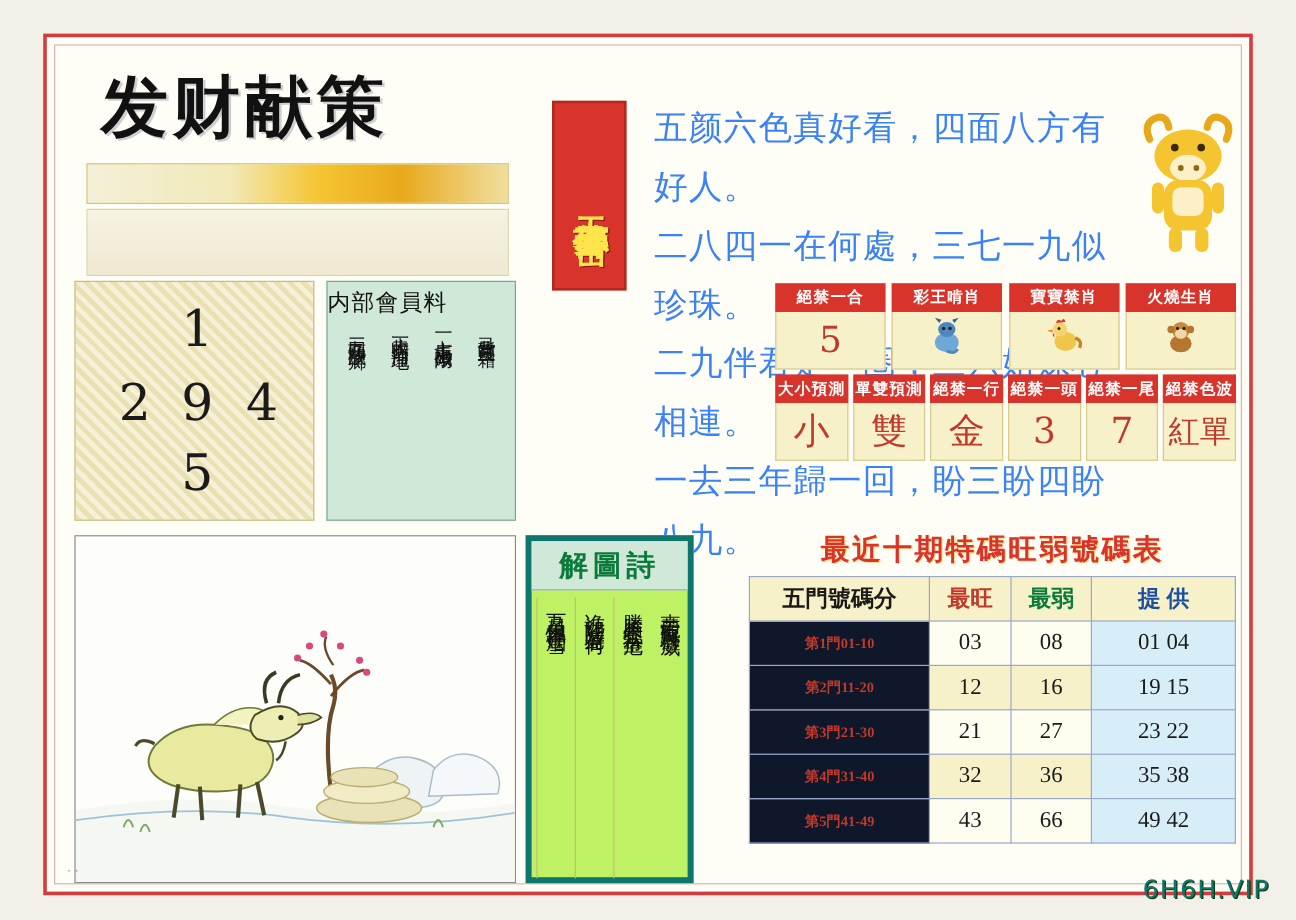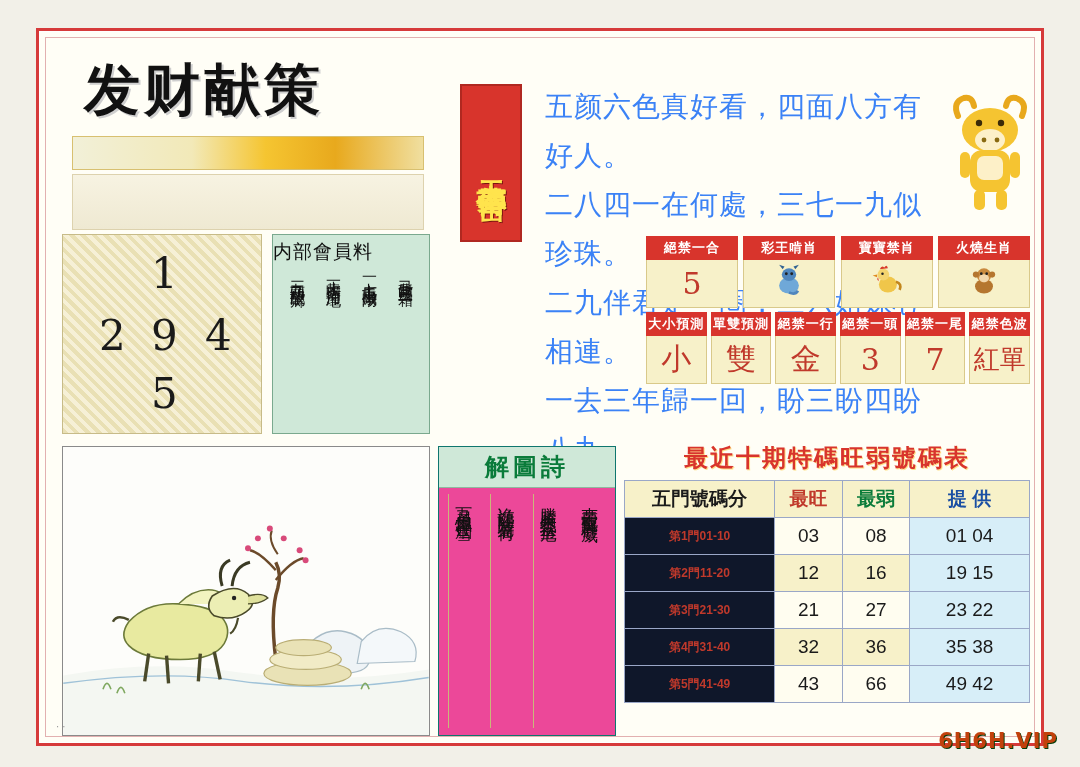--- a/index.html
+++ b/index.html
@@ -171,23 +171,23 @@
   .cell-body .small-txt { font-size: 26px; }
 
   
   .pic {
     position: absolute; left: 16px; top: 408px; width: 368px; height: 290px;
     background: #fdfdfa;
     border: 1px solid #8a8a8a;
     overflow: hidden;
   }
   .poem-box {
-    position: absolute; left: 392px; top: 408px; width: 178px; height: 290px;
-    background: #ec4899;
-    border: 1px solid #0f766e;
+    position: absolute; left: 392px; top: 408px; width: 140px; height: 290px;
+    background: #bef264;
+    border: 5px solid #0f766e;
   }
   .poem-title {
     background: #cfe8d8;
     border-bottom: 1px solid #8fb79e;
     text-align: center;
     font-family: "DejaVu Serif", serif;
     font-size: 24px; font-weight: bold;
     color: #0a7b3a;
     padding: 4px 0;
     letter-spacing: 4px;
@@ -219,21 +219,21 @@
     font-size: 24px;
     color: #d8342c;
     letter-spacing: 2px;
     margin-bottom: 6px;
     text-shadow: 1px 1px 0 #ffe08a;
   }
   table.tbl { border-collapse: collapse; width: 406px; }
   table.tbl th, table.tbl td {
     border: 1px solid #9aa7c7;
     text-align: center;
-    font-family: Liberation Sans, sans-serif;
+    font-family: Liberation Serif, serif;
     font-size: 19px;
     height: 37px;
     color: #1a1a1a;
   }
   table.tbl thead th { background: #f7f1c9; font-size: 19px; }
   table.tbl thead th.c1 { color: #1a1a1a; }
   table.tbl thead th.c2 { color: #c0392b; }
   table.tbl thead th.c3 { color: #0a7b3a; }
   table.tbl thead th.c4 { color: #1a4fa3; }
   table.tbl td.lbl {
@@ -245,23 +245,23 @@
   }
   table.tbl td.v { background: #fffdf0; width: 62px; }
   table.tbl td.v2 { background: #fffdf0; width: 62px; }
   table.tbl td.sup { background: #d7eef8; width: 110px; }
   table.tbl tr:nth-child(even) td.v,
   table.tbl tr:nth-child(even) td.v2 { background: #f7f1c9; }
 
   .watermark {
     position: absolute; right: 22px; bottom: 14px;
     font-family: "DejaVu Sans", sans-serif;
-    font-weight: bold;
+    font-weight: normal;
     font-size: 21px;
-    color: #c2410c;
+    color: #0f766e;
     letter-spacing: 1px;
     text-shadow: 1px 1px 0 #063d0a;
   }
   .corner-dots {
     position: absolute; left: 10px; bottom: 4px;
     font-size: 10px; color: #999;
   }
 </style>
 </head>
 <body>

